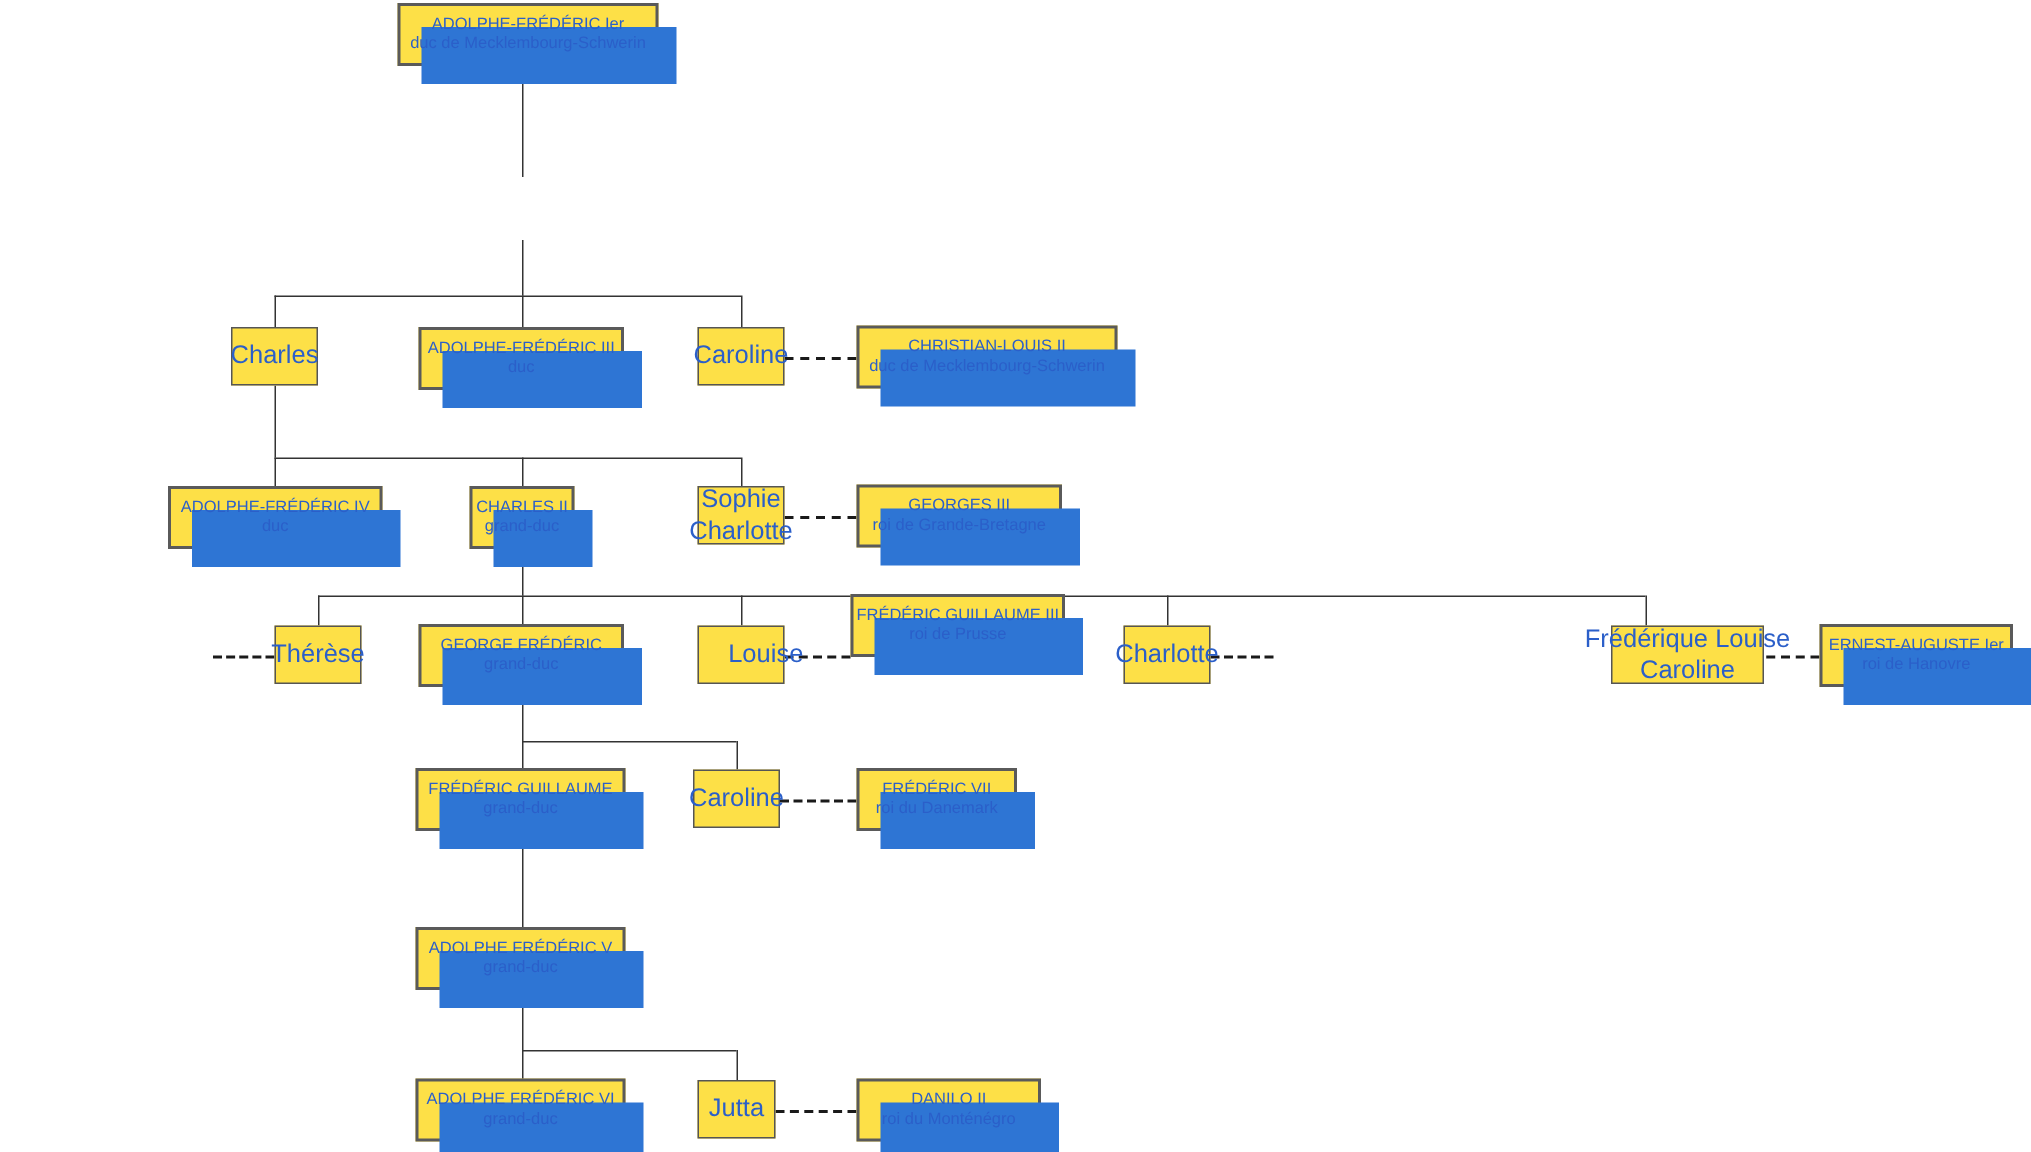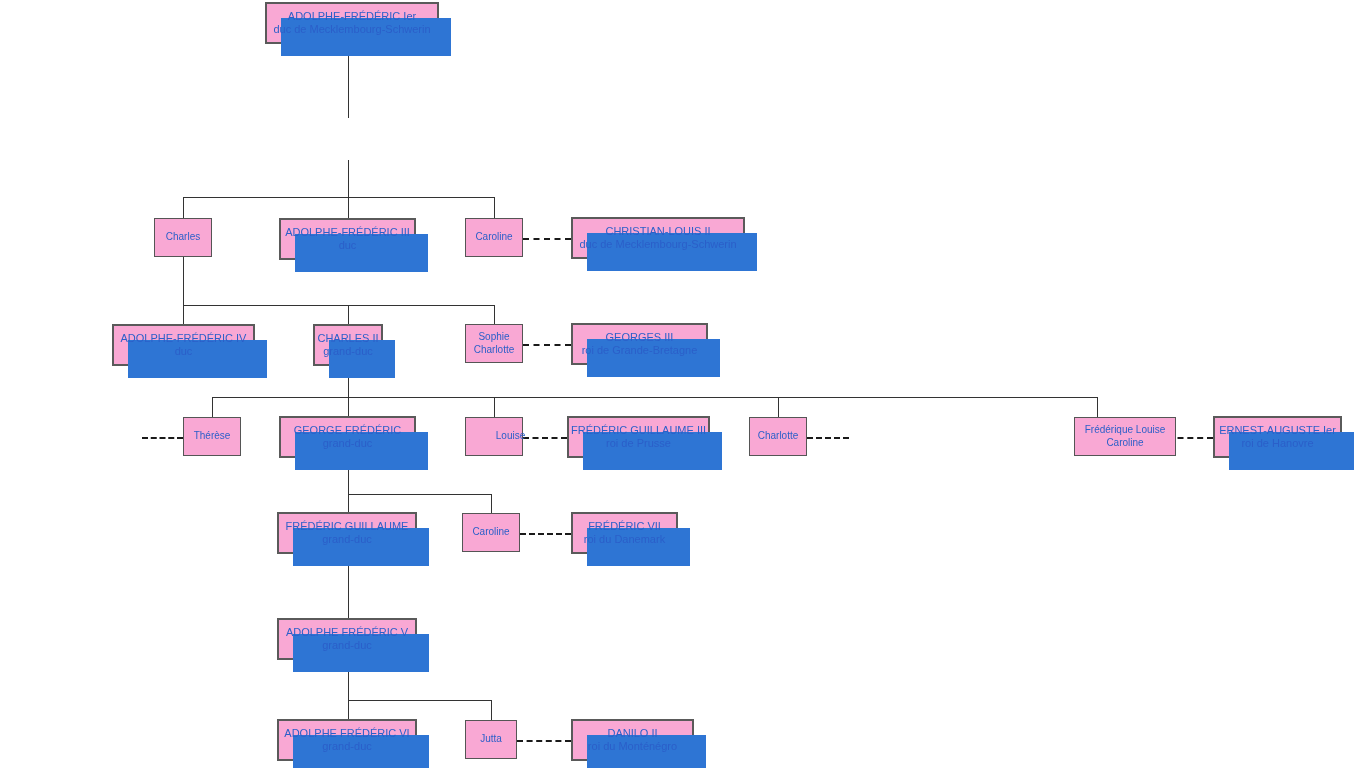--- a/index.html
+++ b/index.html
@@ -14,21 +14,21 @@
   #canvas {
     position: relative;
     width: 1354px;
     height: 768px;
     background: #ffffff;
     overflow: hidden;
   }
   .node {
     position: absolute;
     box-sizing: border-box;
-    background: #f9a8d4;
+    background: #fde047;
     border: 1px solid #4a4a4a;
     color: #2b5fc9;
     display: flex;
     flex-direction: column;
     align-items: center;
     justify-content: center;
     text-align: center;
     line-height: 1.22;
     z-index: 5;
     padding: 1px 3px;
@@ -52,21 +52,21 @@
     left: 14px;
     top: 14px;
     width: 100%;
     height: 100%;
     background: #2e75d4;
     z-index: -1;
   }
   
   .node.spouse {
     border: 1px solid #555555;
-    font-size: 10px;
+    font-size: 17px;
   }
   
   .line {
     position: absolute;
     background: #333333;
     z-index: 1;
   }
   .line.v { width: 1px; }
   .line.h { height: 1px; }
   
@@ -153,21 +153,21 @@
     <div class="node spouse" style="left: 183px; top: 417px; width: 58px; height: 39px;">
       <span class="l1">Thérèse</span>
     </div>
     <div class="node main" style="left: 279px; top: 416px; width: 137px; height: 42px;">
       <span class="l1">GEORGE FRÉDÉRIC</span>
       <span class="l2">grand-duc</span>
     </div>
     <div class="node spouse" style="left: 465px; top: 417px; width: 58px; height: 39px; padding-left: 36px;">
       <span class="l1">Louise</span>
     </div>
-    <div class="node main" style="left: 567px; top: 416px; width: 143px; height: 42px; text-align: center;">
+    <div class="node main" style="left: 567px; top: 396px; width: 143px; height: 42px; text-align: center;">
       <span class="l1">FRÉDÉRIC GUILLAUME III</span>
       <span class="l2">roi de Prusse</span>
     </div>
     <div class="node spouse" style="left: 749px; top: 417px; width: 58px; height: 39px;">
       <span class="l1">Charlotte</span>
     </div>
     <div class="node spouse" style="left: 1046px; top: 417px; width: 102px; height: 39px; margin-left: 28px;">
       <span class="l1">Frédérique Louise</span>
       <span class="l2">Caroline</span>
     </div>

